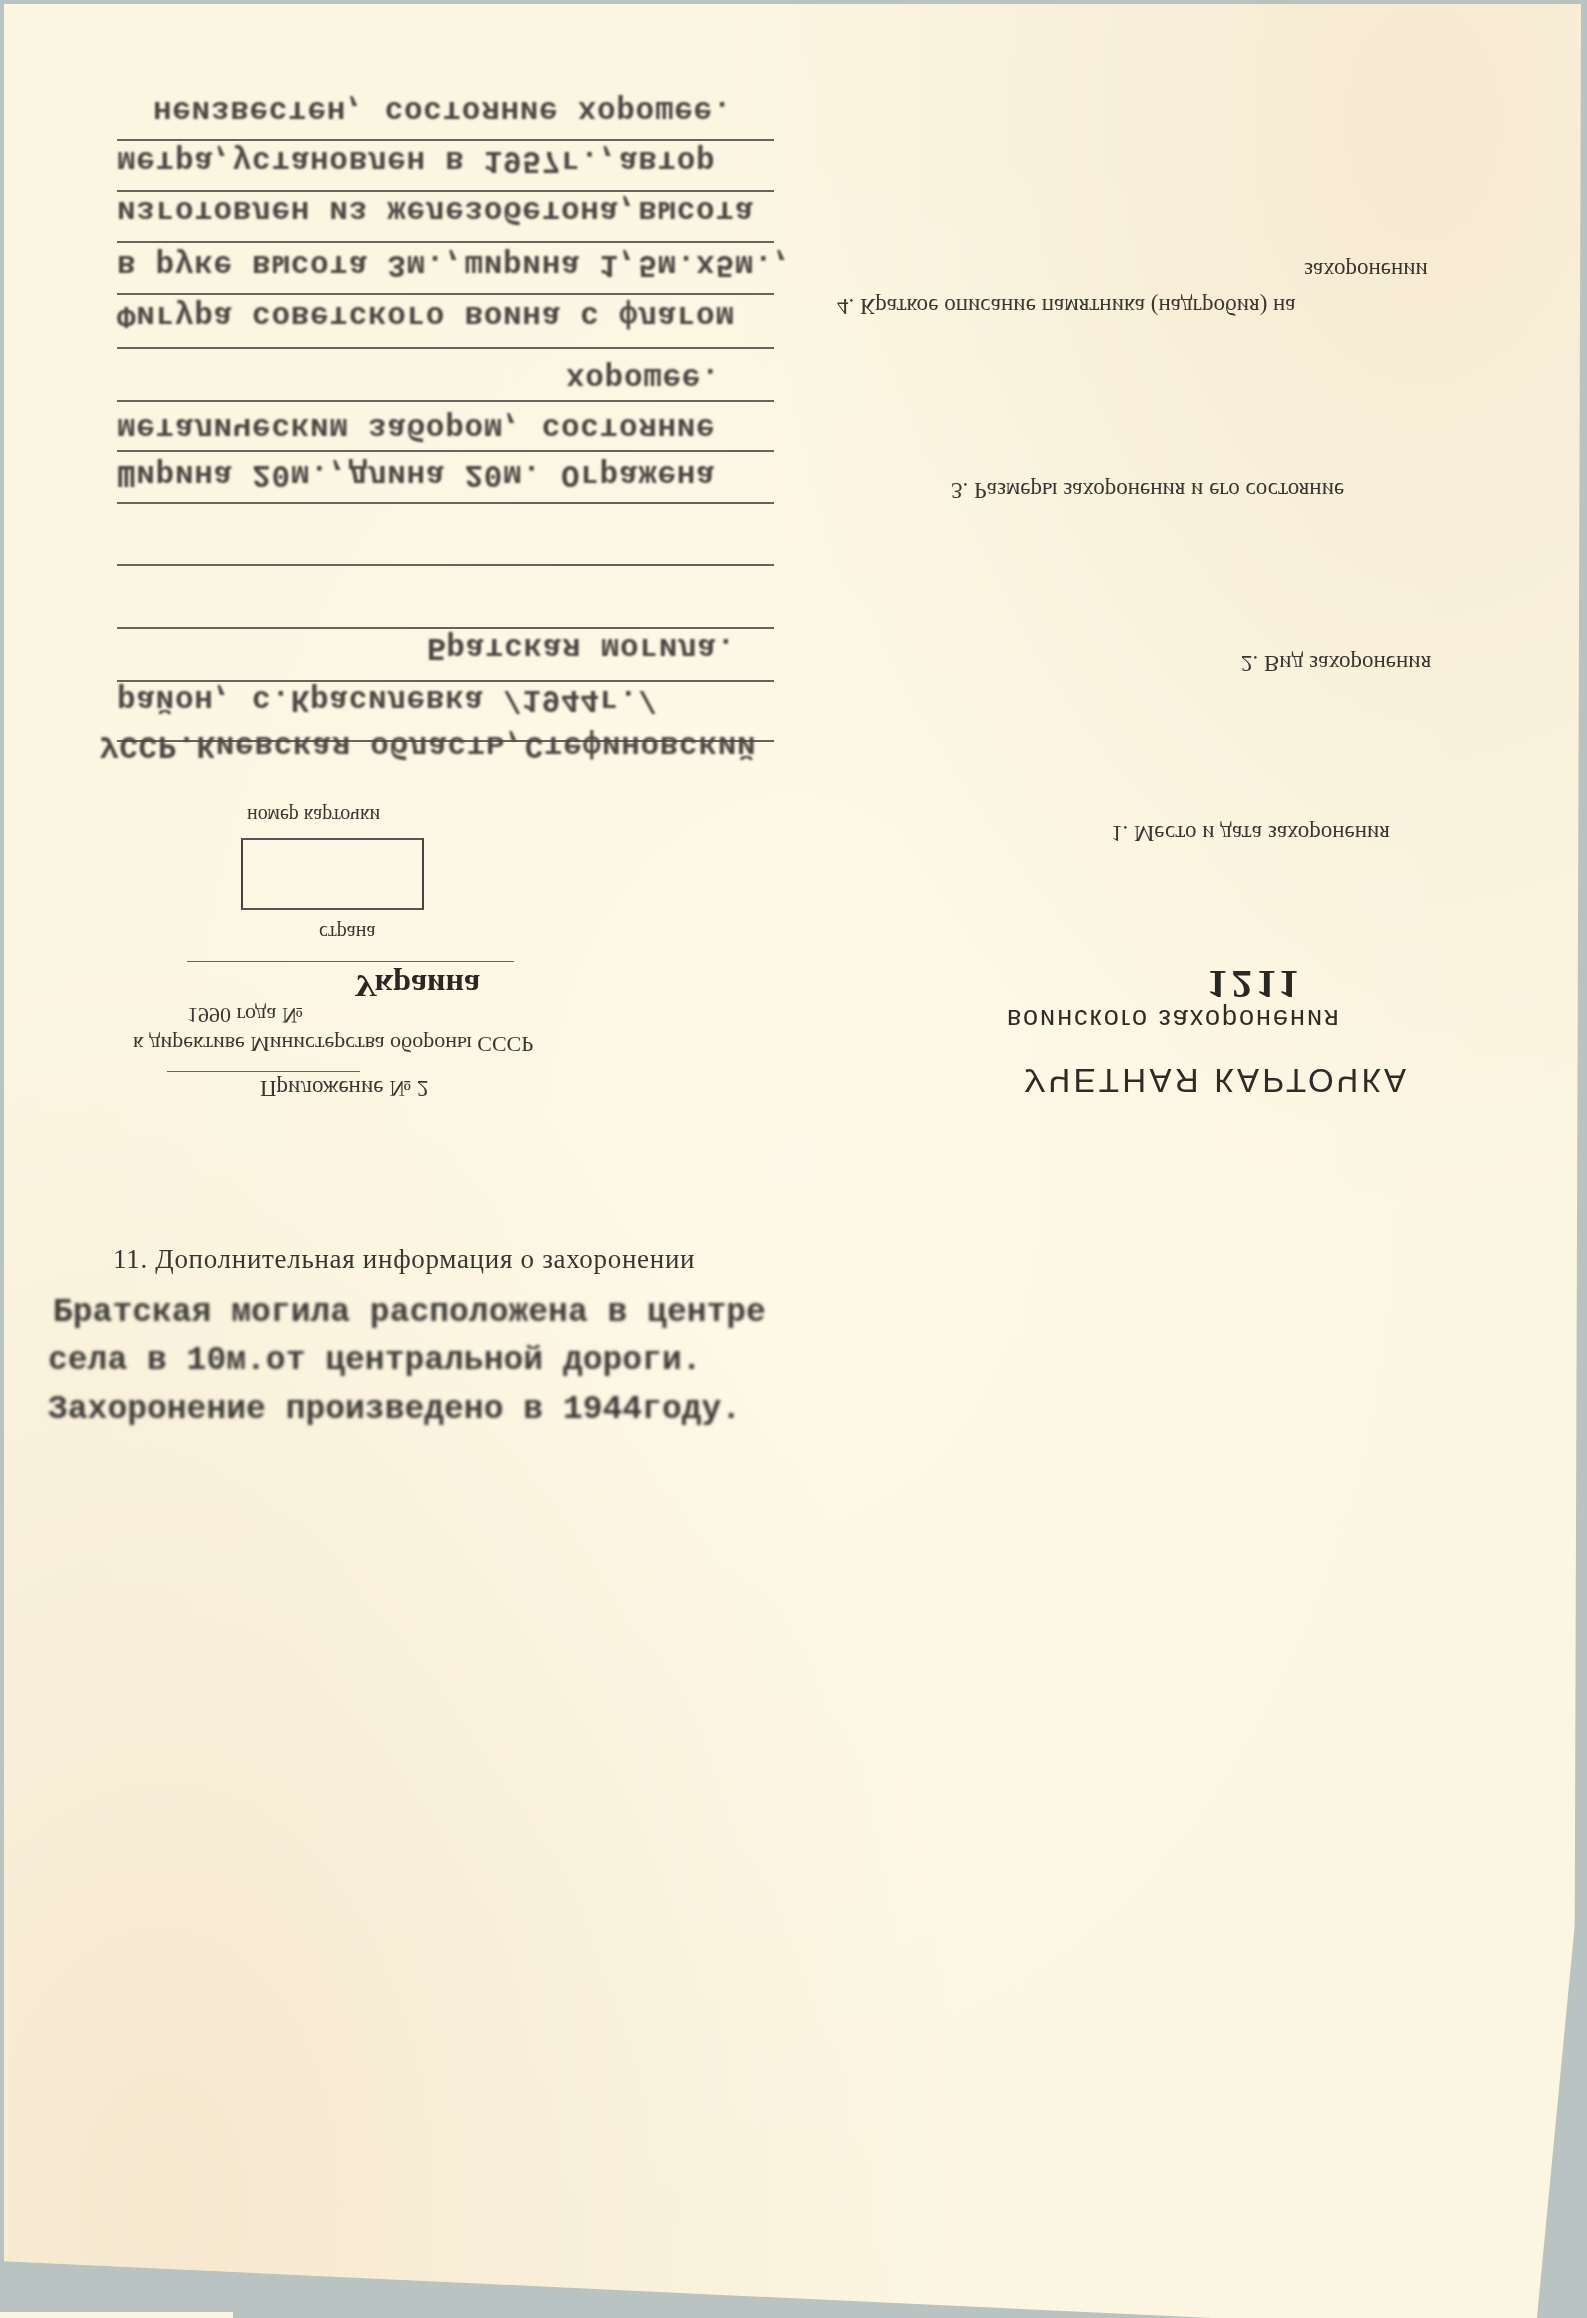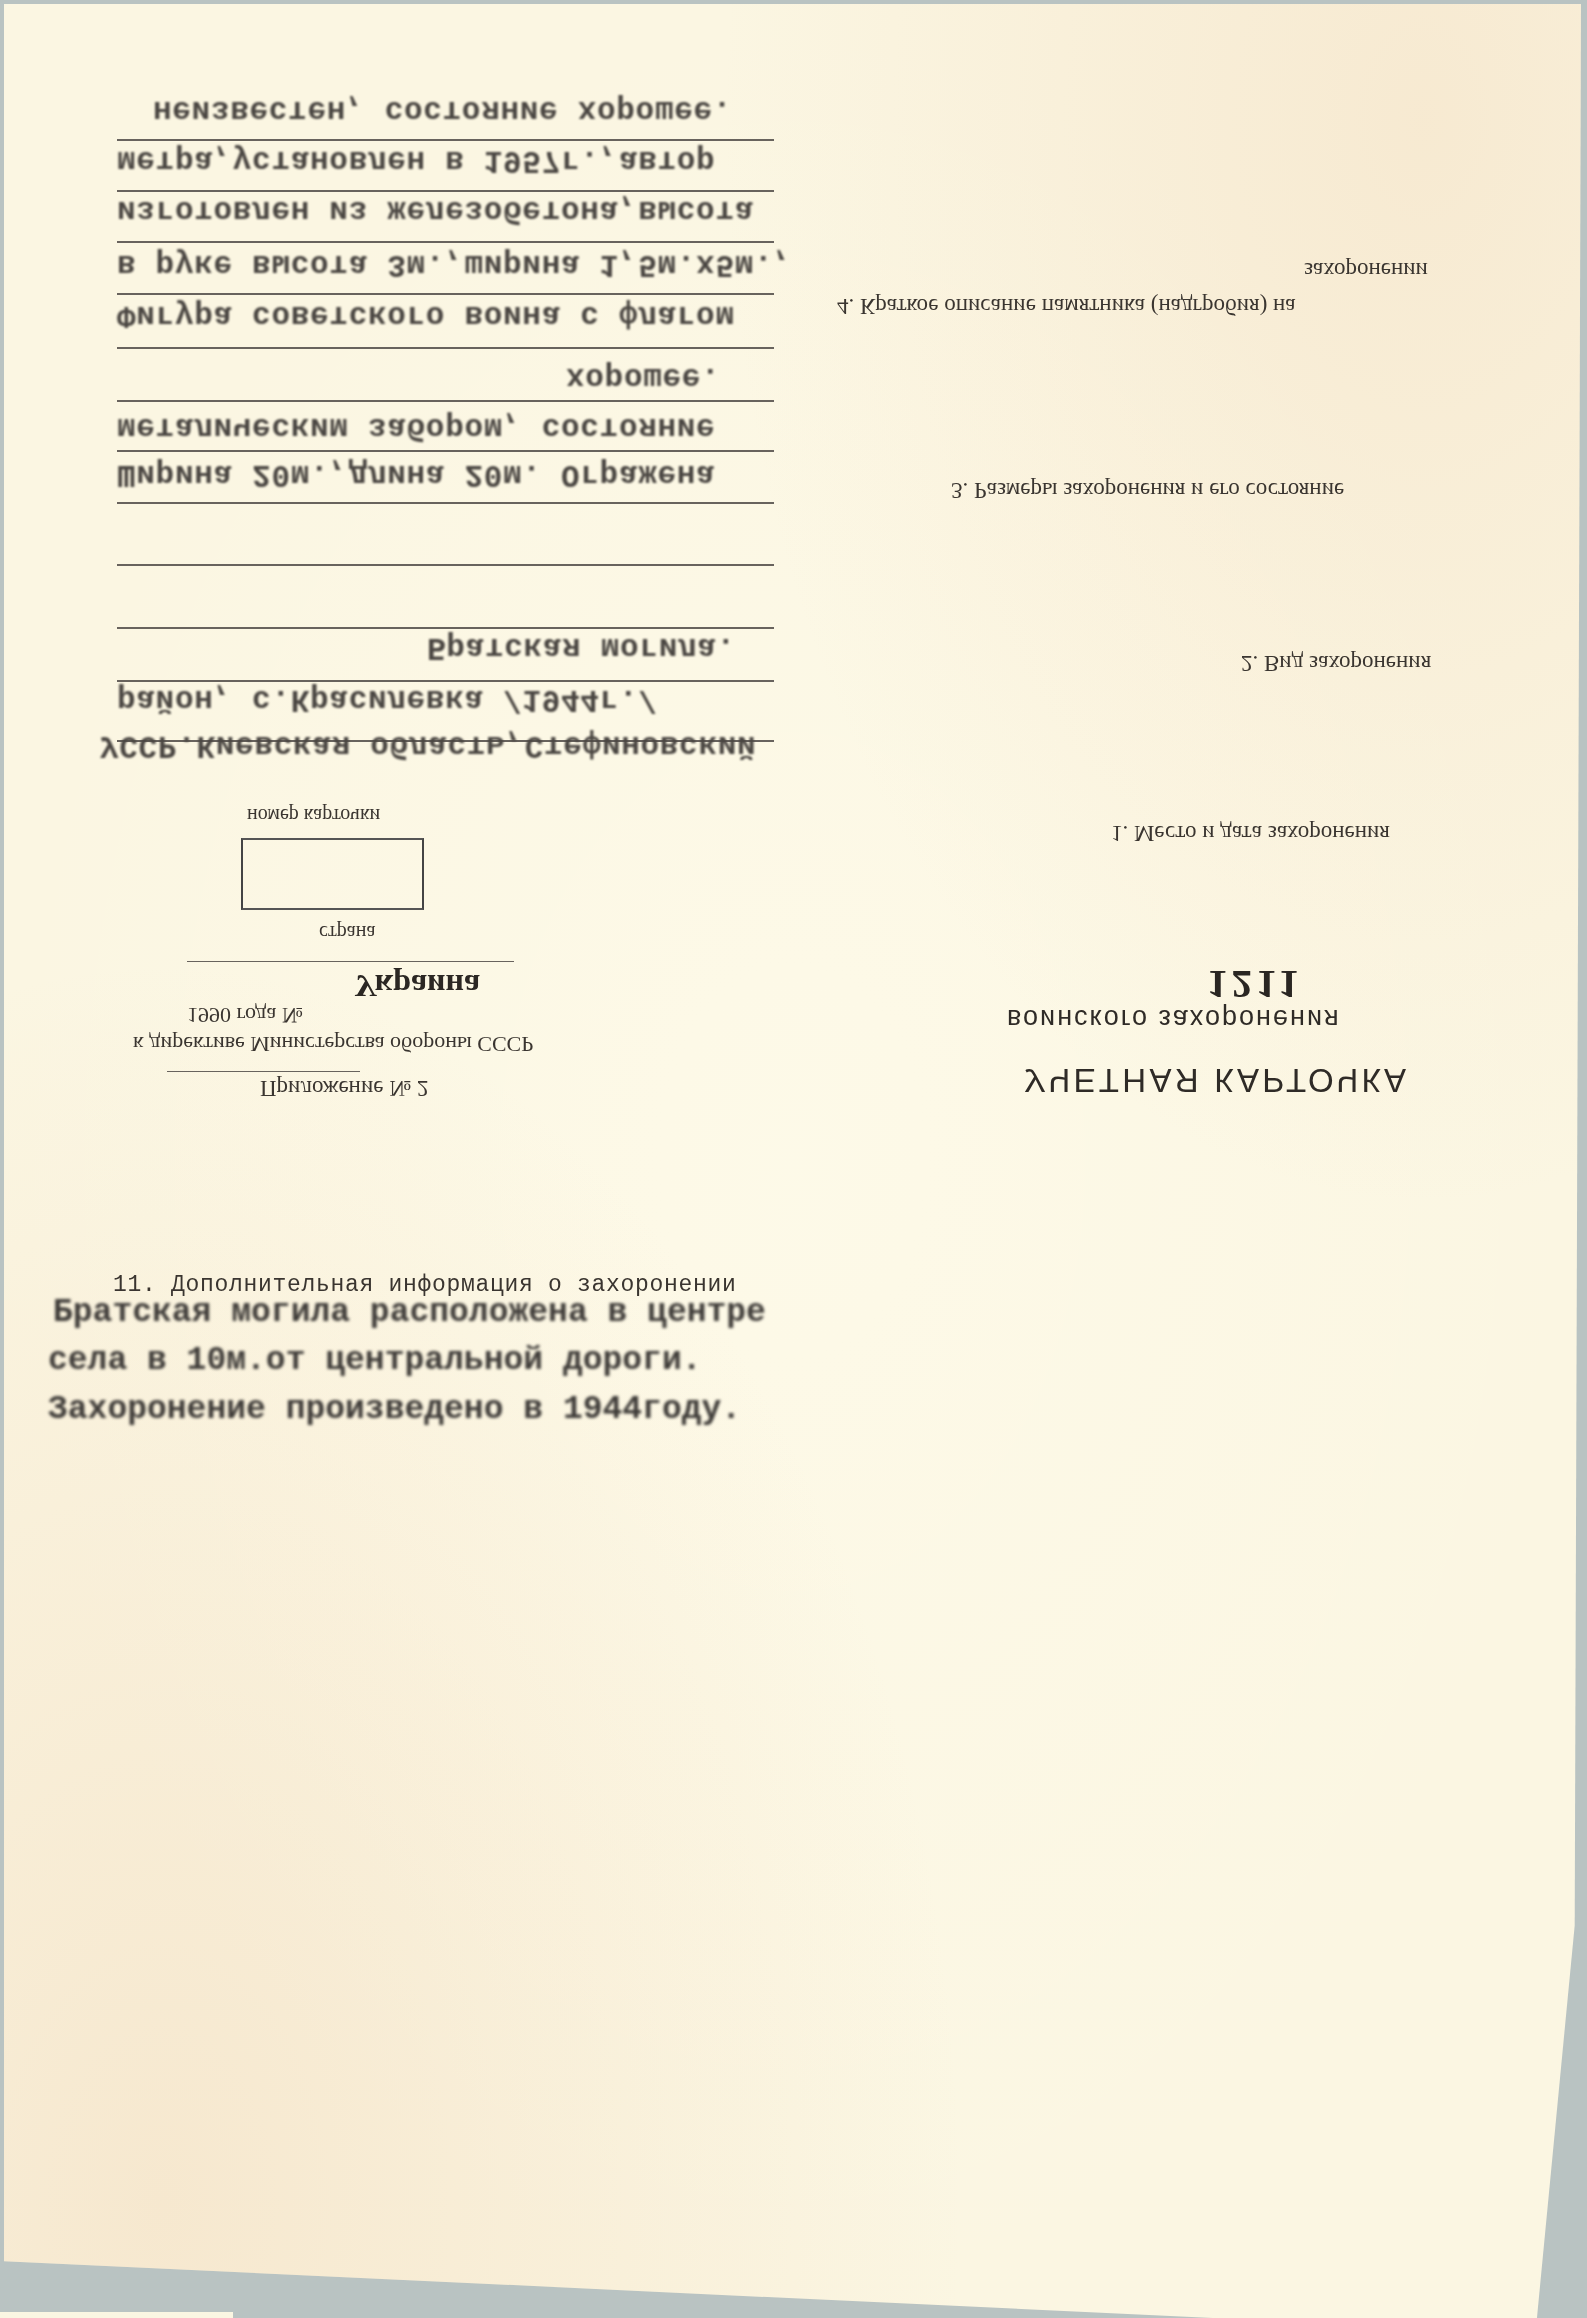--- a/index.html
+++ b/index.html
@@ -72,17 +72,17 @@
 <div class="abs printed label flip" style="left:1304px; top:257px;">захоронении</div>
 <div class="abs printed label flip" style="left:837px; top:293px;">4. Краткое описание памятника (надгробия) на</div>
 <div class="abs printed label flip" style="left:951px; top:477px;">3. Размеры захоронения и его состояние</div>
 <div class="abs printed label flip" style="left:1241px; top:650px;">2. Вид захоронения</div>
 <div class="abs printed label flip" style="left:1111px; top:820px;">1. Место и дата захоронения</div>
 
 <div class="abs num flip" style="left:1207px; top:961px;">1211</div>
 <div class="abs subtitle flip" style="left:1007px; top:1003px;">воинского захоронения</div>
 <div class="abs title flip" style="left:1024px; top:1061px;">УЧЕТНАЯ КАРТОЧКА</div>
 
-<div class="abs printed" style="left:113px; top:1272px; font-size:23px; letter-spacing:0.7px;font-family:Liberation Mono, monospace;">11. Дополнительная информация о захоронении</div>
+<div class="abs printed" style="left:113px; top:1244px; font-size:27px; letter-spacing:0.7px;">11. Дополнительная информация о захоронении</div>
 <div class="abs typed-heavy" style="left:53px; top:1294px;">Братская могила расположена в центре</div>
 <div class="abs typed-heavy" style="left:48px; top:1342px;">села в 10м.от центральной дороги.</div>
 <div class="abs typed-heavy" style="left:48px; top:1391px;">Захоронение произведено в 1944году.</div>
 
 
 </body></html>

